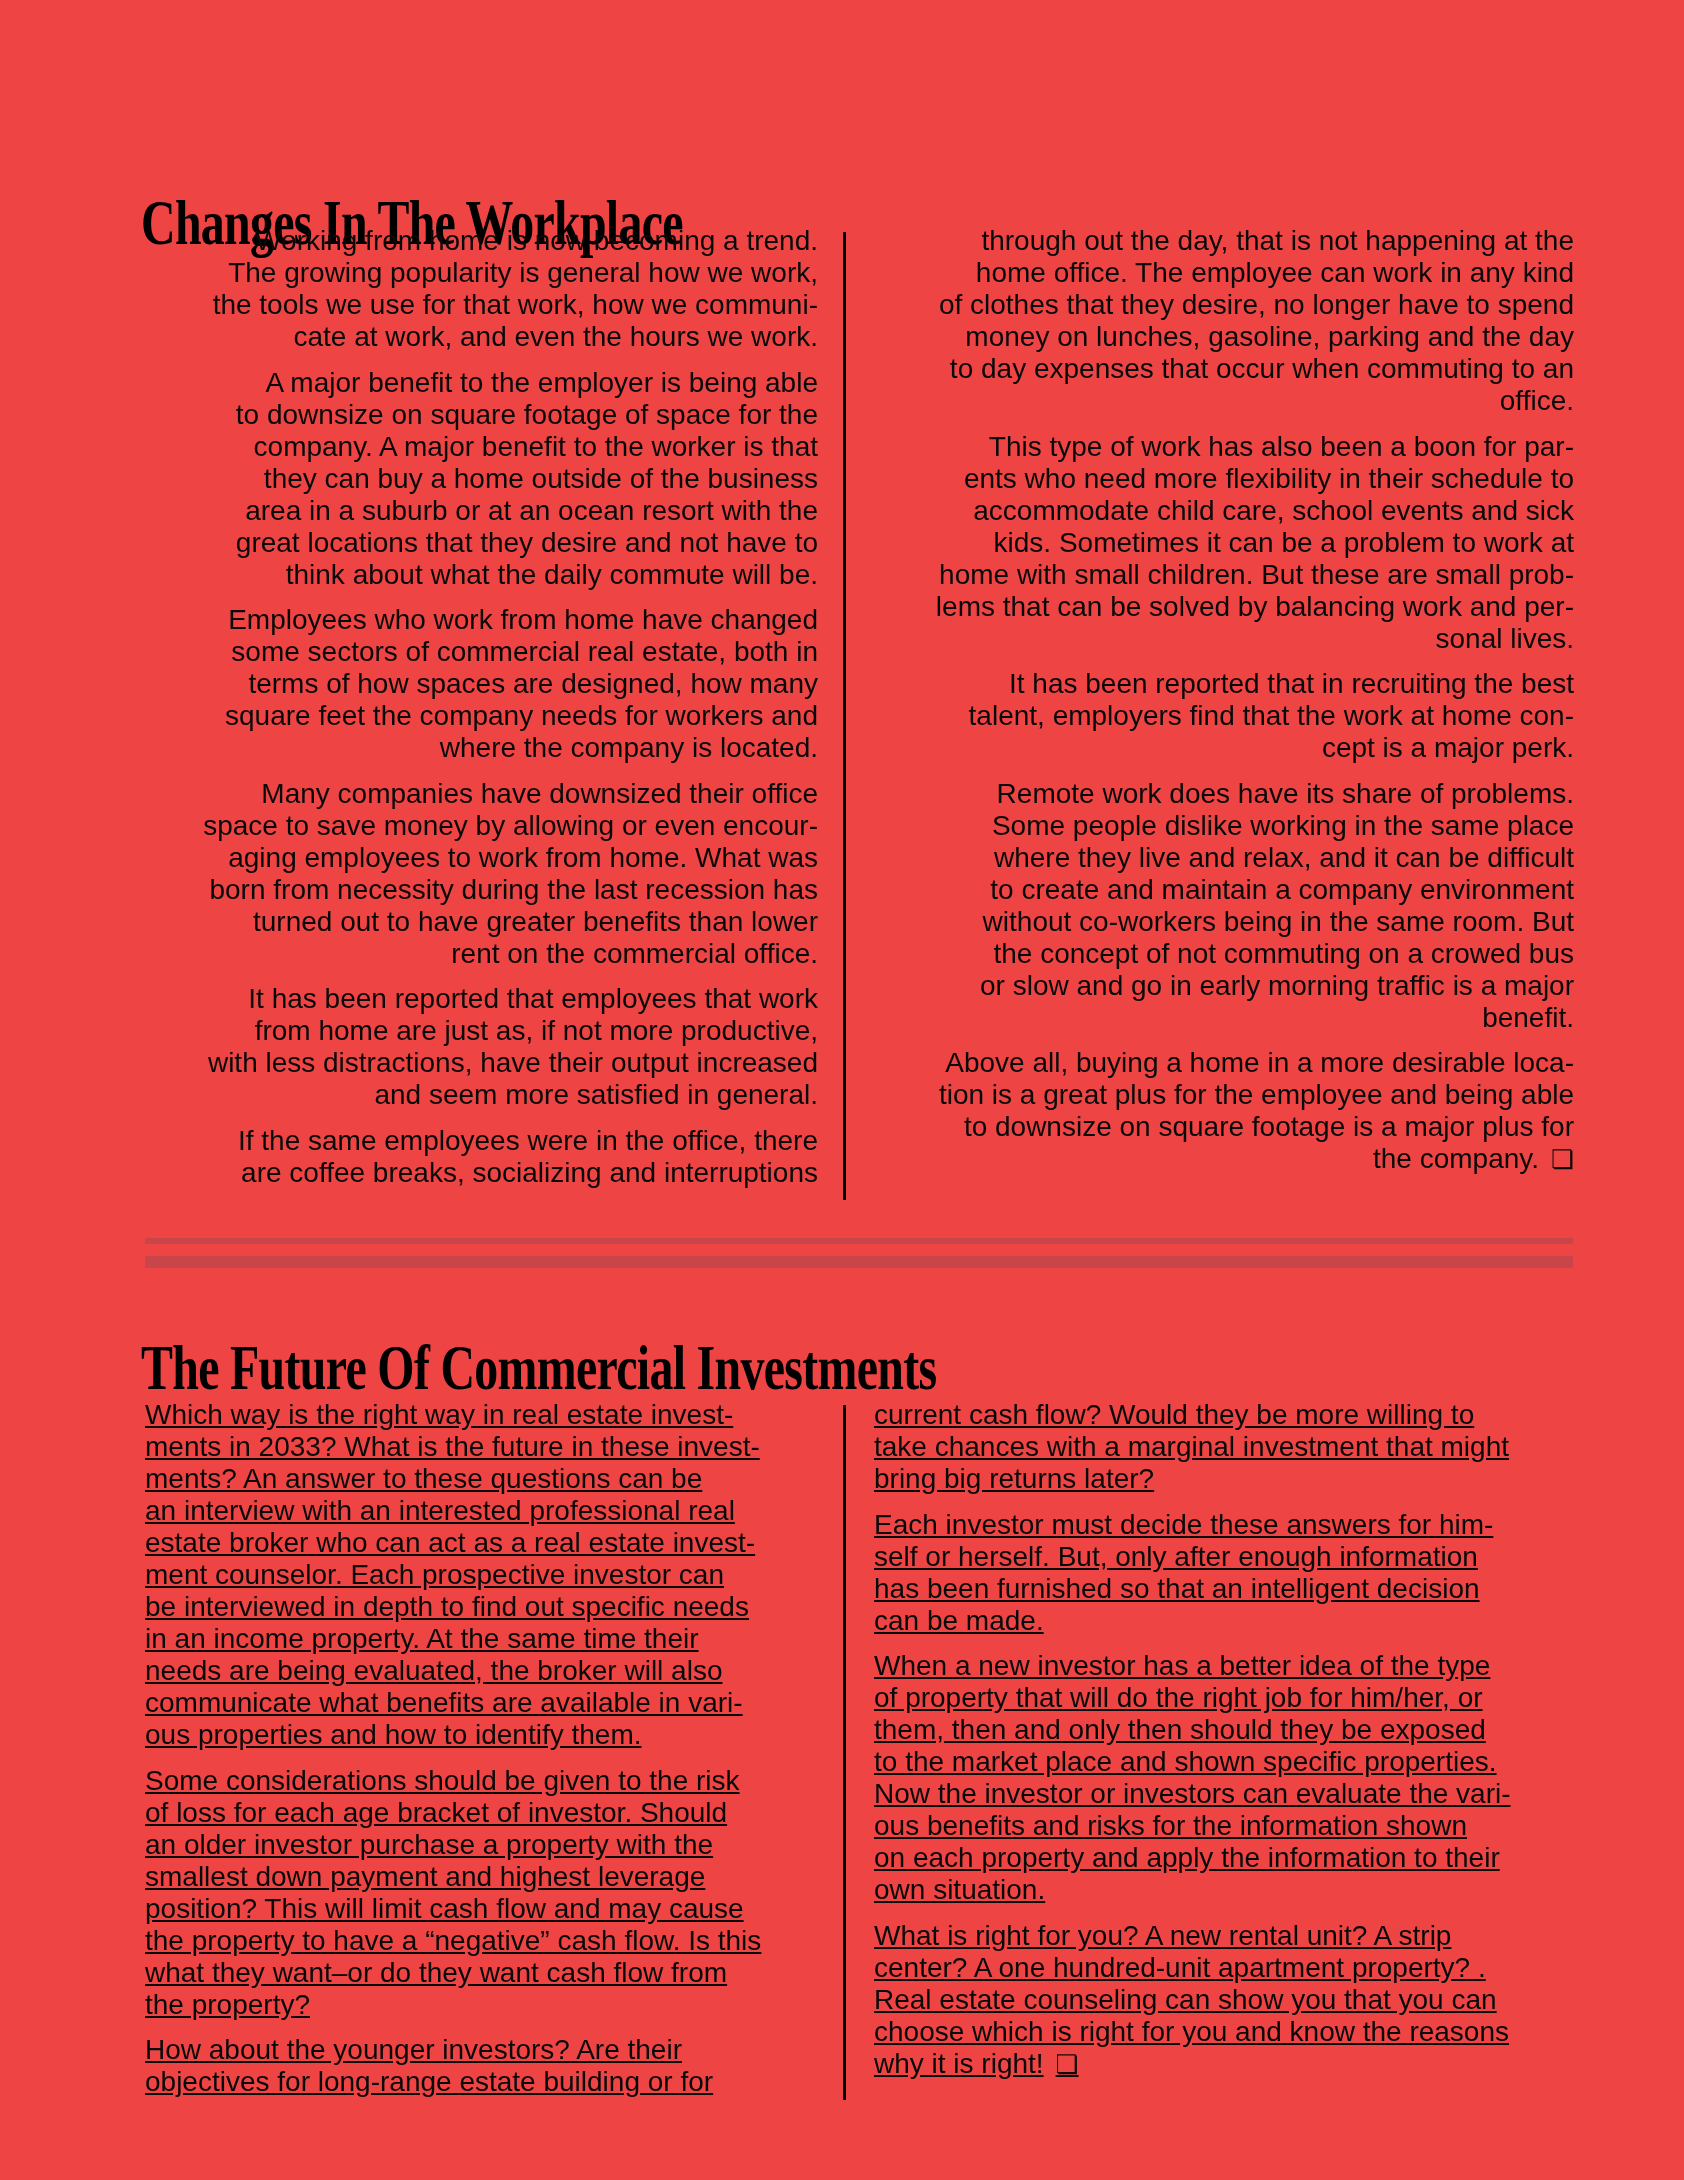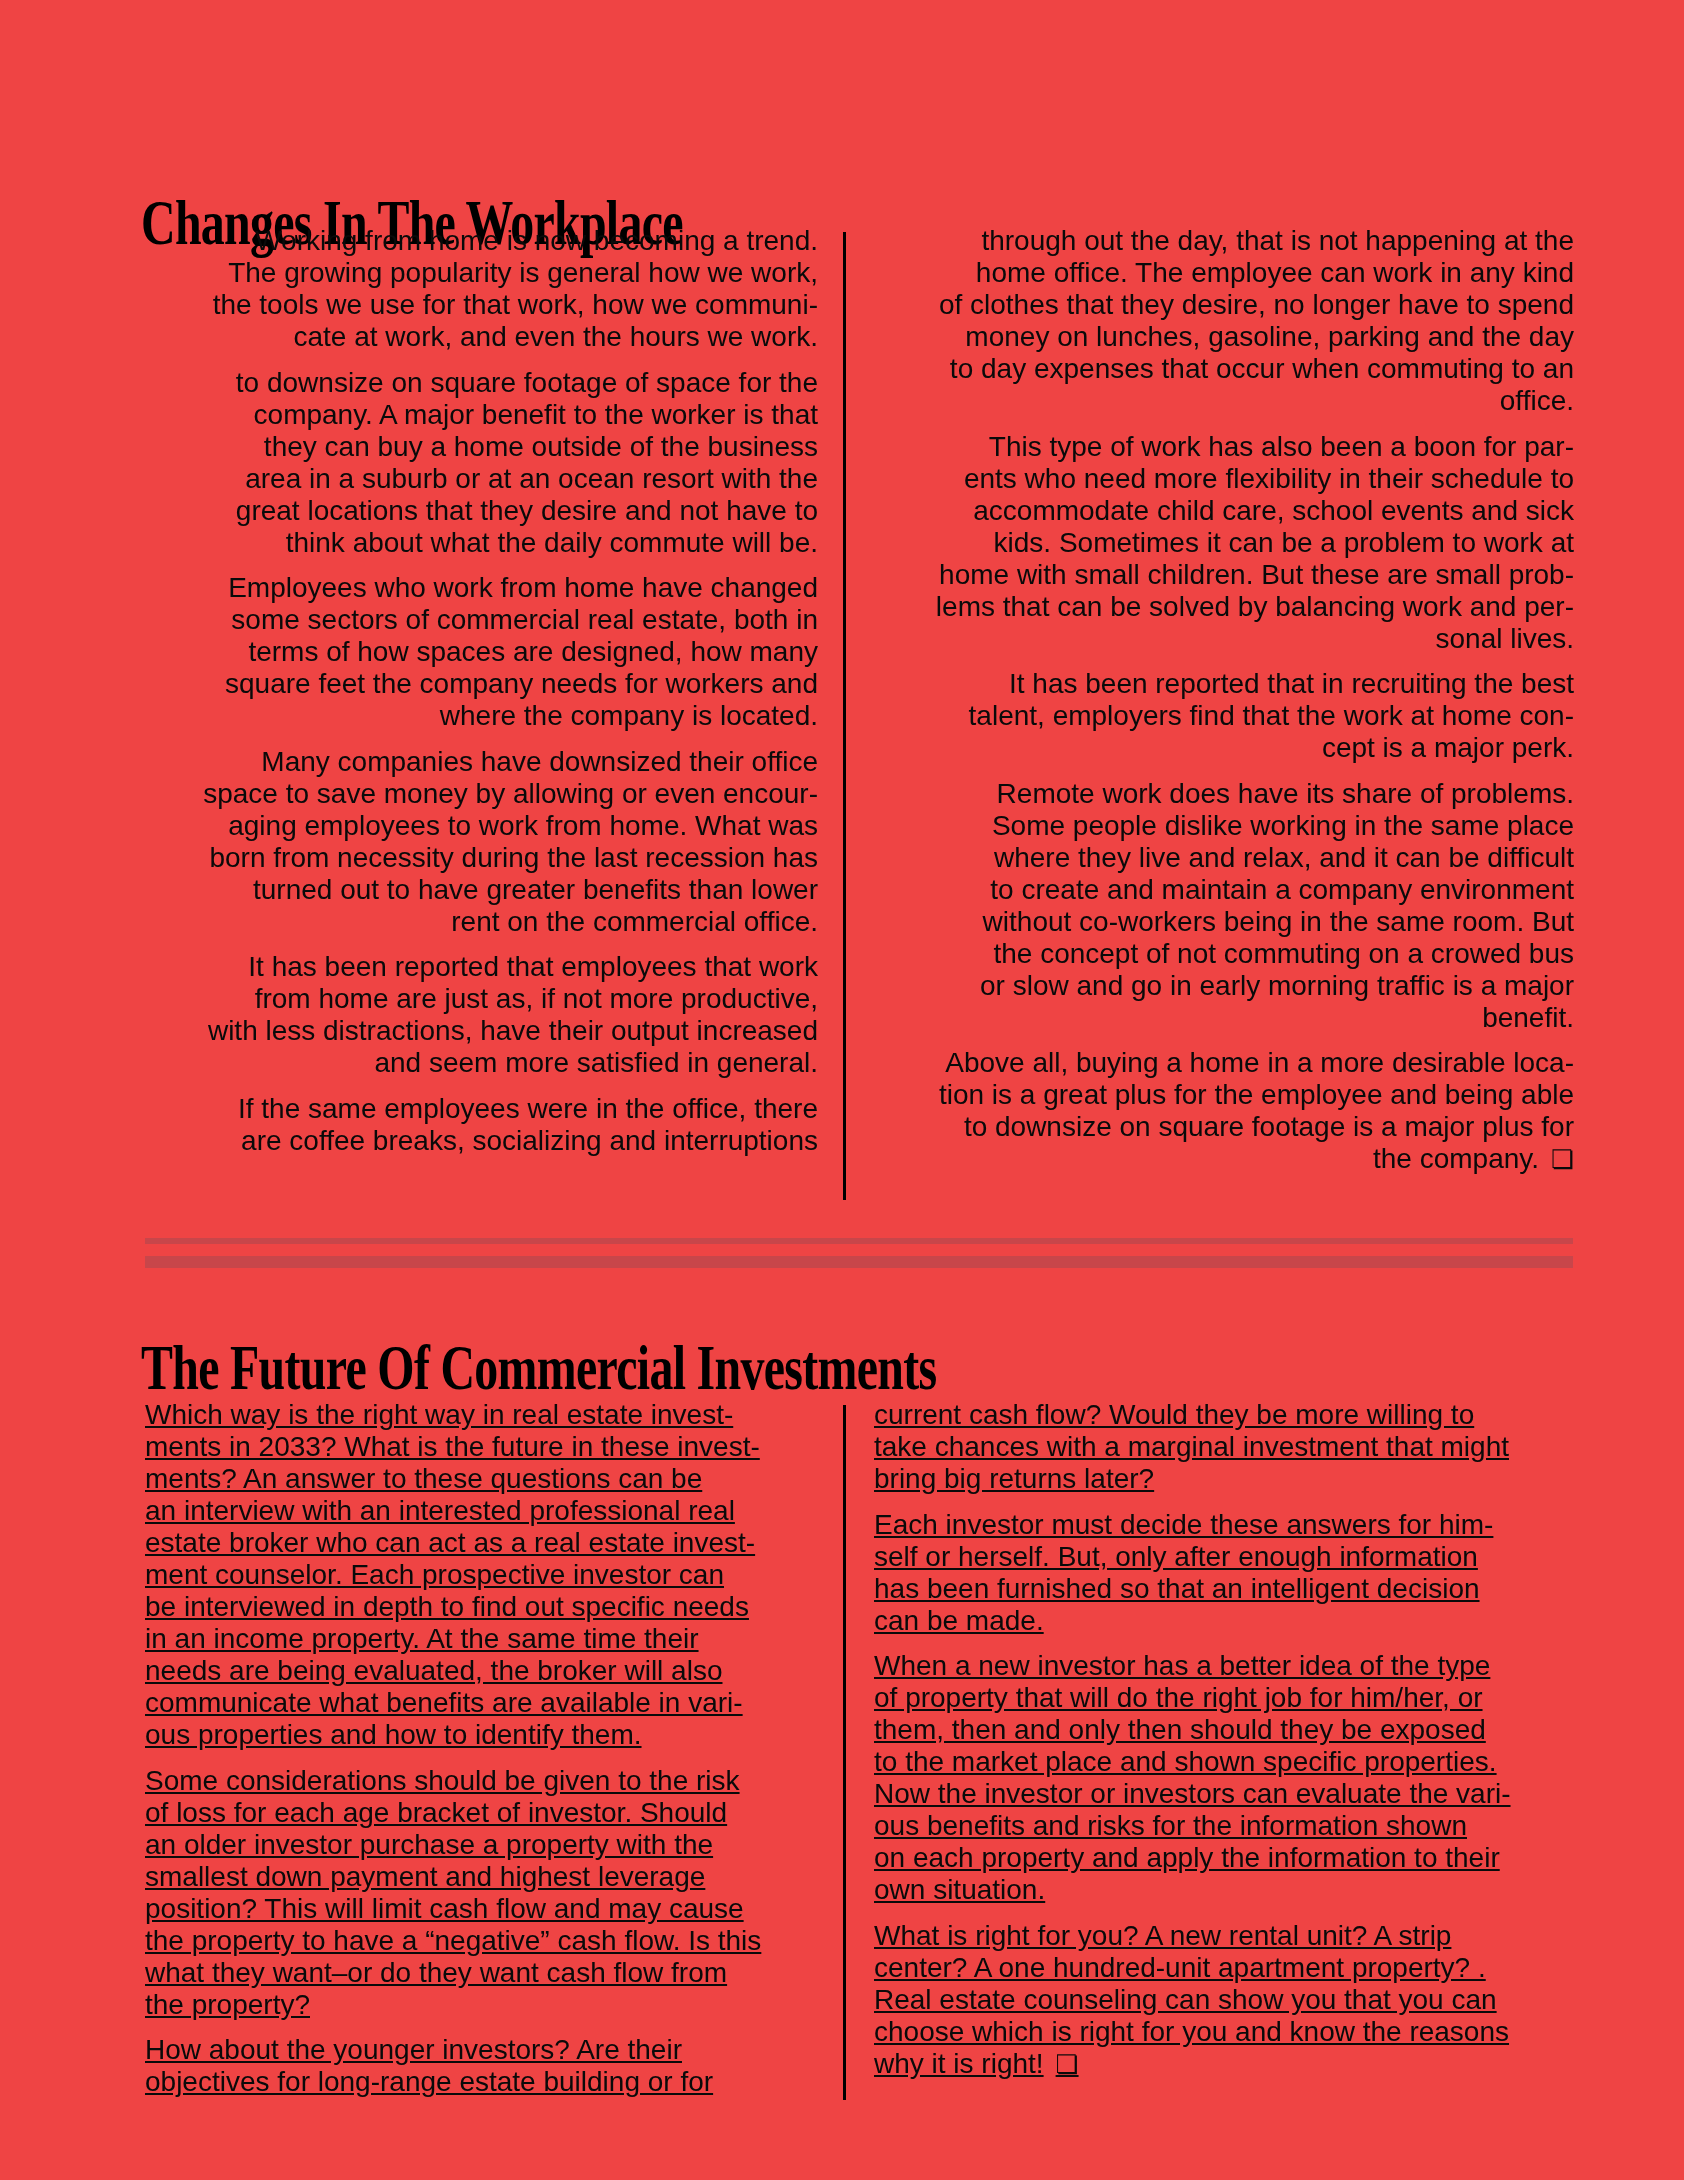--- a/index.html
+++ b/index.html
@@ -79,20 +79,21 @@
 
   <div class="article-body body-1">
     <div class="col col-0">
         <div class="para">
           <div class="line">Working from home is now becoming a trend.</div>
           <div class="line">The growing popularity is general how we work,</div>
           <div class="line">the tools we use for that work, how we communi-</div>
           <div class="line">cate at work, and even the hours we work.</div>
         </div>
         <div class="para">
+          <div class="line">A major benefit to the employer is being able</div>
           <div class="line">to downsize on square footage of space for the</div>
           <div class="line">company. A major benefit to the worker is that</div>
           <div class="line">they can buy a home outside of the business</div>
           <div class="line">area in a suburb or at an ocean resort with the</div>
           <div class="line">great locations that they desire and not have to</div>
           <div class="line">think about what the daily commute will be.</div>
         </div>
         <div class="para">
           <div class="line">Employees who work from home have changed</div>
           <div class="line">some sectors of commercial real estate, both in</div>

